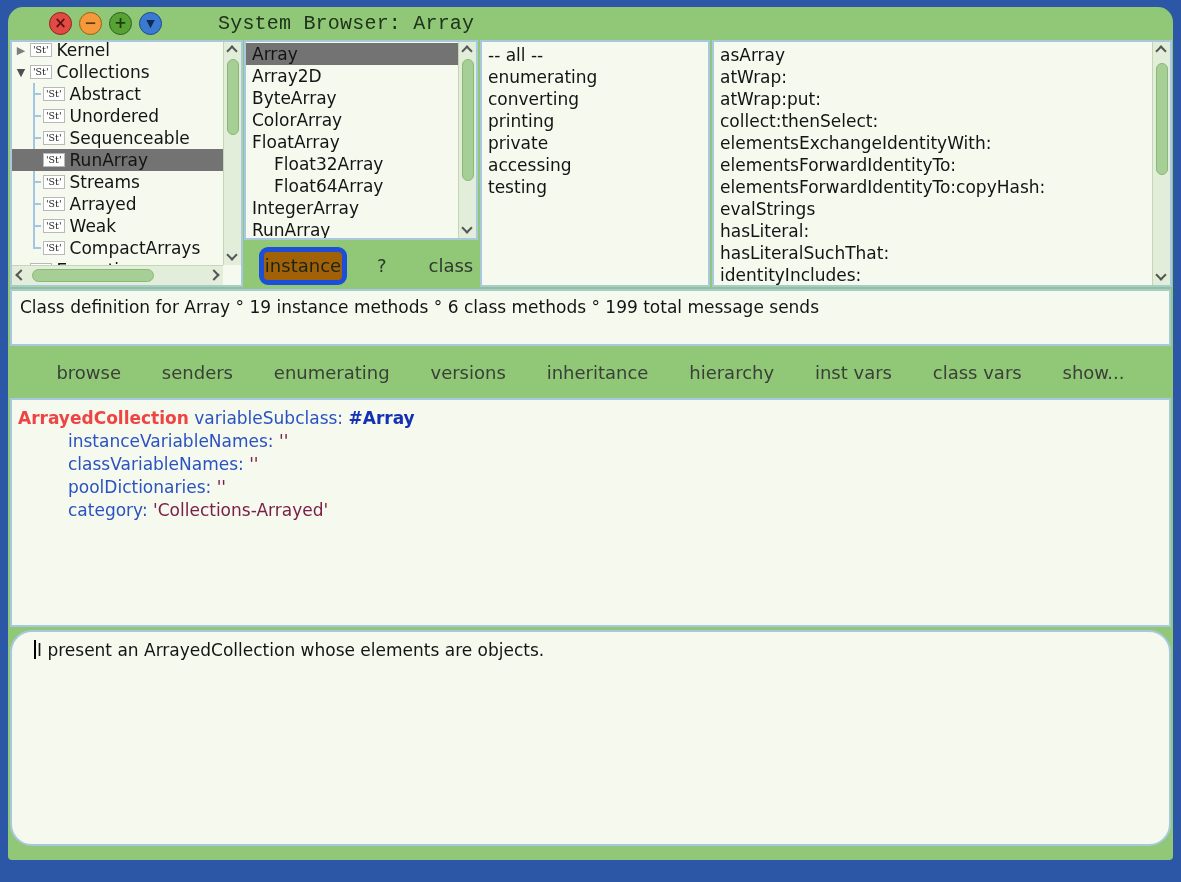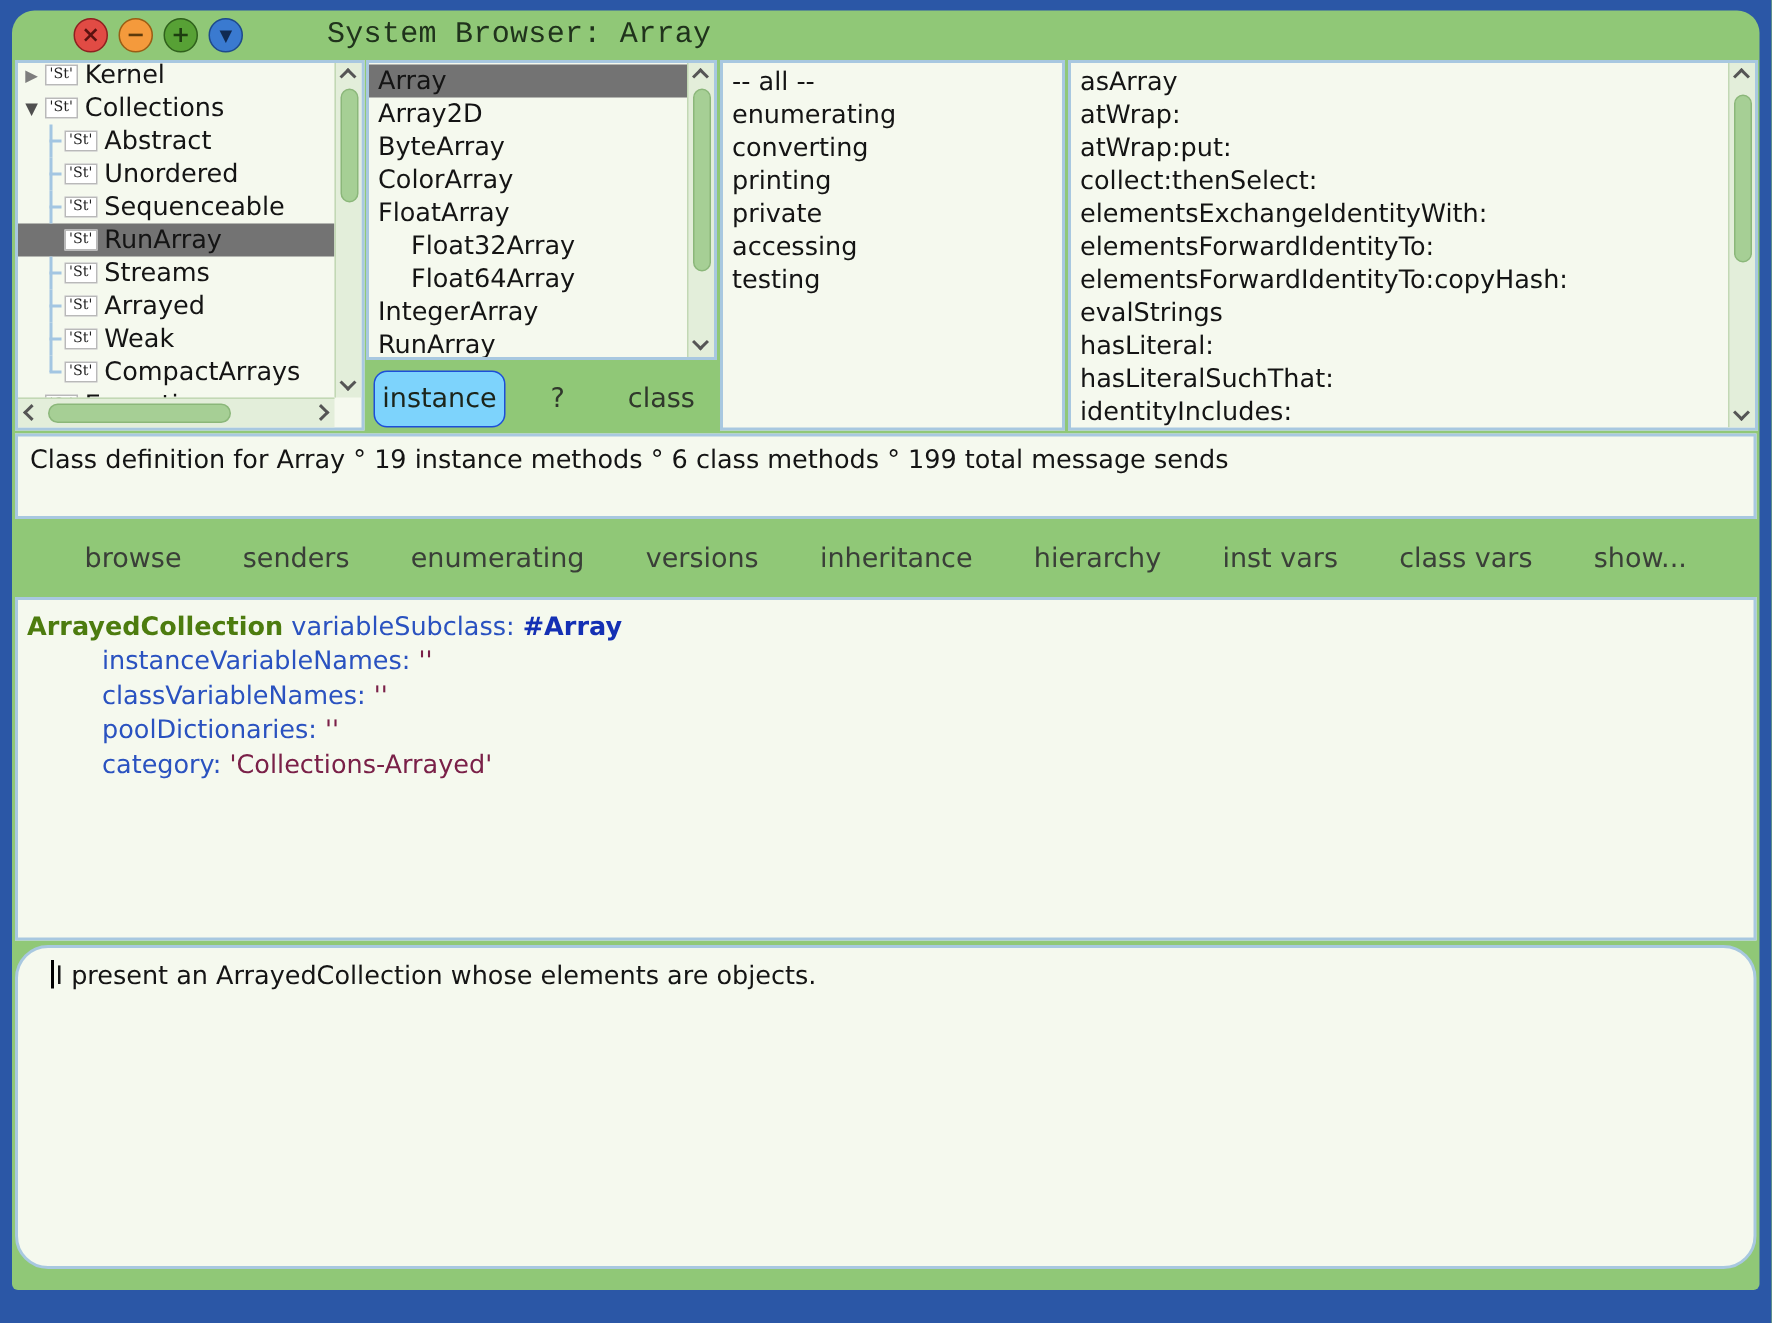--- a/index.html
+++ b/index.html
@@ -54,35 +54,35 @@
   .vthumb { position:absolute; left:2.5px; width:12px; background:#a6cf95; border:1px solid #8bb77a; border-radius:7px; }
   .hthumb { position:absolute; top:3px; height:13px; background:#a6cf95; border:1px solid #8bb77a; border-radius:7px; }
   .chev { width:8px; height:8px; border-left:2.5px solid #555; border-bottom:2.5px solid #555; position:absolute; }
   .chev.up    { transform:rotate(135deg);  top:5px;  left:4px; }
   .chev.down  { transform:rotate(-45deg);  bottom:6px; left:4px; }
   .chev.left  { transform:rotate(45deg);   left:5px;  top:5px; }
   .chev.right { transform:rotate(-135deg); right:5px; top:5px; }
 
   
   .side-btns { position:absolute; left:236px; top:237px; width:234px; height:43px; display:flex; align-items:center; }
-  .inst-btn { background:#7dd3fc; border:1px solid #1d4ed8; border-radius:9px; height:38px; width:88px;
-              margin-left:5px; display:flex; align-items:center; justify-content:center;
+  .inst-btn { background:#a16207; border:5px solid #1d4ed8; border-radius:9px; height:38px; width:88px;
+              margin-left:15px; display:flex; align-items:center; justify-content:center;
               font-size:18px; color:#1c241a; cursor:default; }
   .q-btn     { margin-left:30px; font-size:18px; color:#30382c; cursor:default; }
   .class-btn { margin-left:42px; font-size:18px; color:#30382c; cursor:default; }
 
   
   .toolbar { position:absolute; left:2px; top:341px; width:1161px; height:48px; display:flex;
              align-items:center; justify-content:space-around; padding:0 26px; }
   .tb-btn { font-size:18px; color:#3a3f38; cursor:default; }
 
   
   .code-line { white-space:pre; }
   .code-line .ind { display:inline-block; width:50px; }
-  .seg-class-ref { font-weight:bold; color:#4d7c0f; }
+  .seg-class-ref { font-weight:bold; color:#ef4444; }
   .seg-selector  { color:#2a52c0; }
   .seg-symbol    { font-weight:bold; color:#1430b4; }
   .seg-string    { color:#7a2048; }
   .seg-plain     { color:#141414; }
 
   .caret { display:inline-block; width:2px; height:19px; background:#000; vertical-align:-3px; margin-right:1px; }
 </style>
 </head>
 <body>
 

